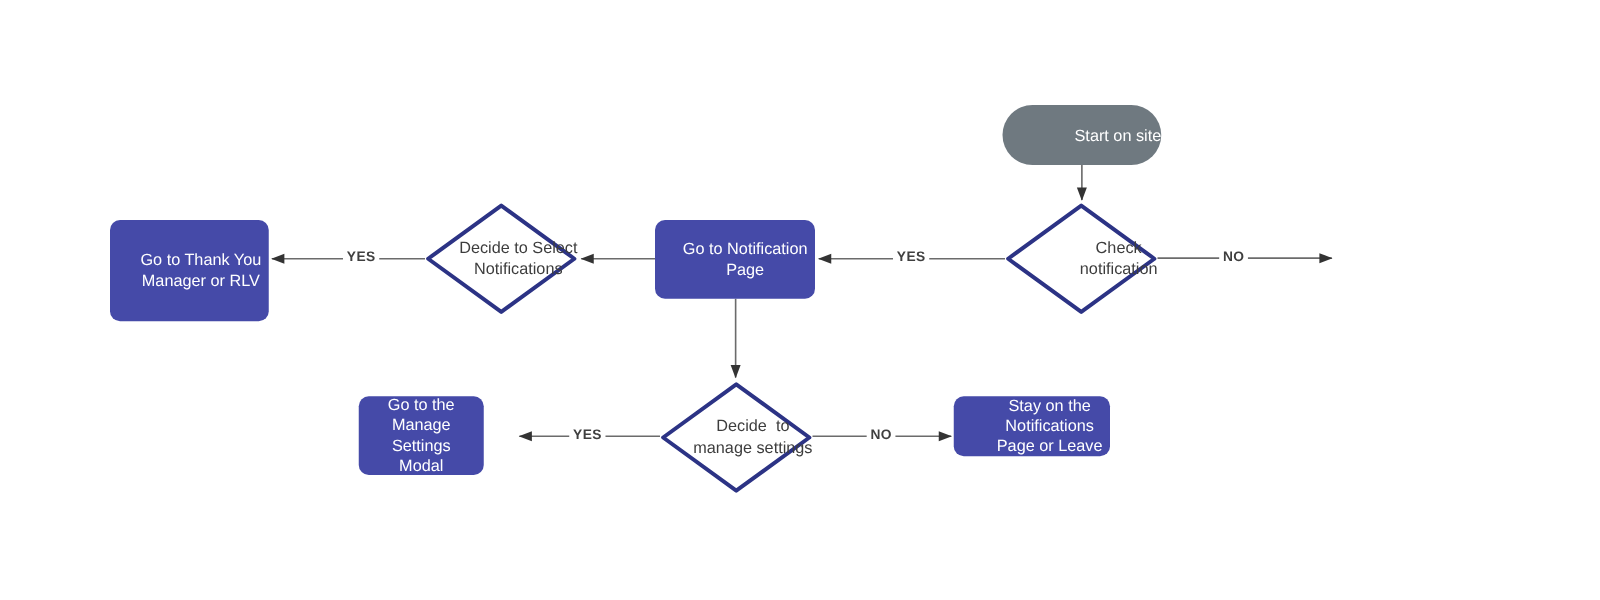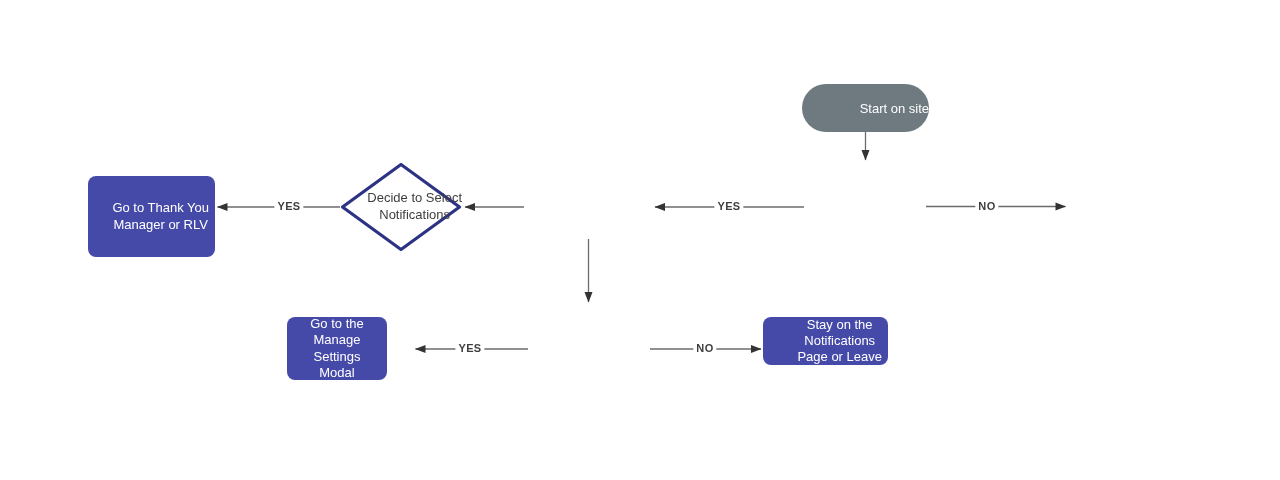--- a/index.html
+++ b/index.html
@@ -89,36 +89,54 @@
     <line x1="340" y1="207" x2="217.5" y2="207" marker-end="url(#arrow)"></line>
     <line x1="588.5" y1="239" x2="588.5" y2="302" marker-end="url(#arrow)"></line>
     <line x1="528" y1="349" x2="415.5" y2="349" marker-end="url(#arrow)"></line>
     <line x1="650" y1="349" x2="761" y2="349" marker-end="url(#arrow)"></line>
   </svg>
 
   <div class="node terminator" style="left:802px; top:84px; width:127px; height:48px;">
     <span>Start on site</span>
   </div>
 
+  <div class="node decision" style="left:804px; top:162px; width:122px; height:90px;">
+    <svg class="diamond-shape" viewBox="0 0 122 90">
+      <polygon points="61,2.5 119.5,45 61,87.5 2.5,45"></polygon>
+    </svg>
+    <span class="diamond-label">Check
+notification</span>
+  </div>
 
 
+  <div class="node process" style="left:524px; top:176px; width:128px; height:63px;">
+    <span>Go to Notification
+Page</span>
+  </div>
 
   <div class="node decision" style="left:340px; top:162px; width:122px; height:90px;">
     <svg class="diamond-shape" viewBox="0 0 122 90">
       <polygon points="61,2.5 119.5,45 61,87.5 2.5,45"></polygon>
     </svg>
     <span class="diamond-label">Decide to Select
 Notifications</span>
   </div>
 
   <div class="node process" style="left:88px; top:176px; width:127px; height:81px;">
     <span>Go to Thank You
 Manager or RLV</span>
   </div>
 
+  <div class="node decision" style="left:528px; top:305px; width:122px; height:90px;">
+    <svg class="diamond-shape" viewBox="0 0 122 90">
+      <polygon points="61,2.5 119.5,45 61,87.5 2.5,45"></polygon>
+    </svg>
+    <span class="diamond-label">Decide&nbsp; to
+manage settings</span>
+  </div>
 
   <div class="node process" style="left:287px; top:317px; width:100px; height:63px;">
     <span>Go to the
 Manage Settings
 Modal</span>
   </div>
 
   <div class="node process" style="left:763px; top:317px; width:125px; height:48px;">
     <span>Stay on the
 Notifications

